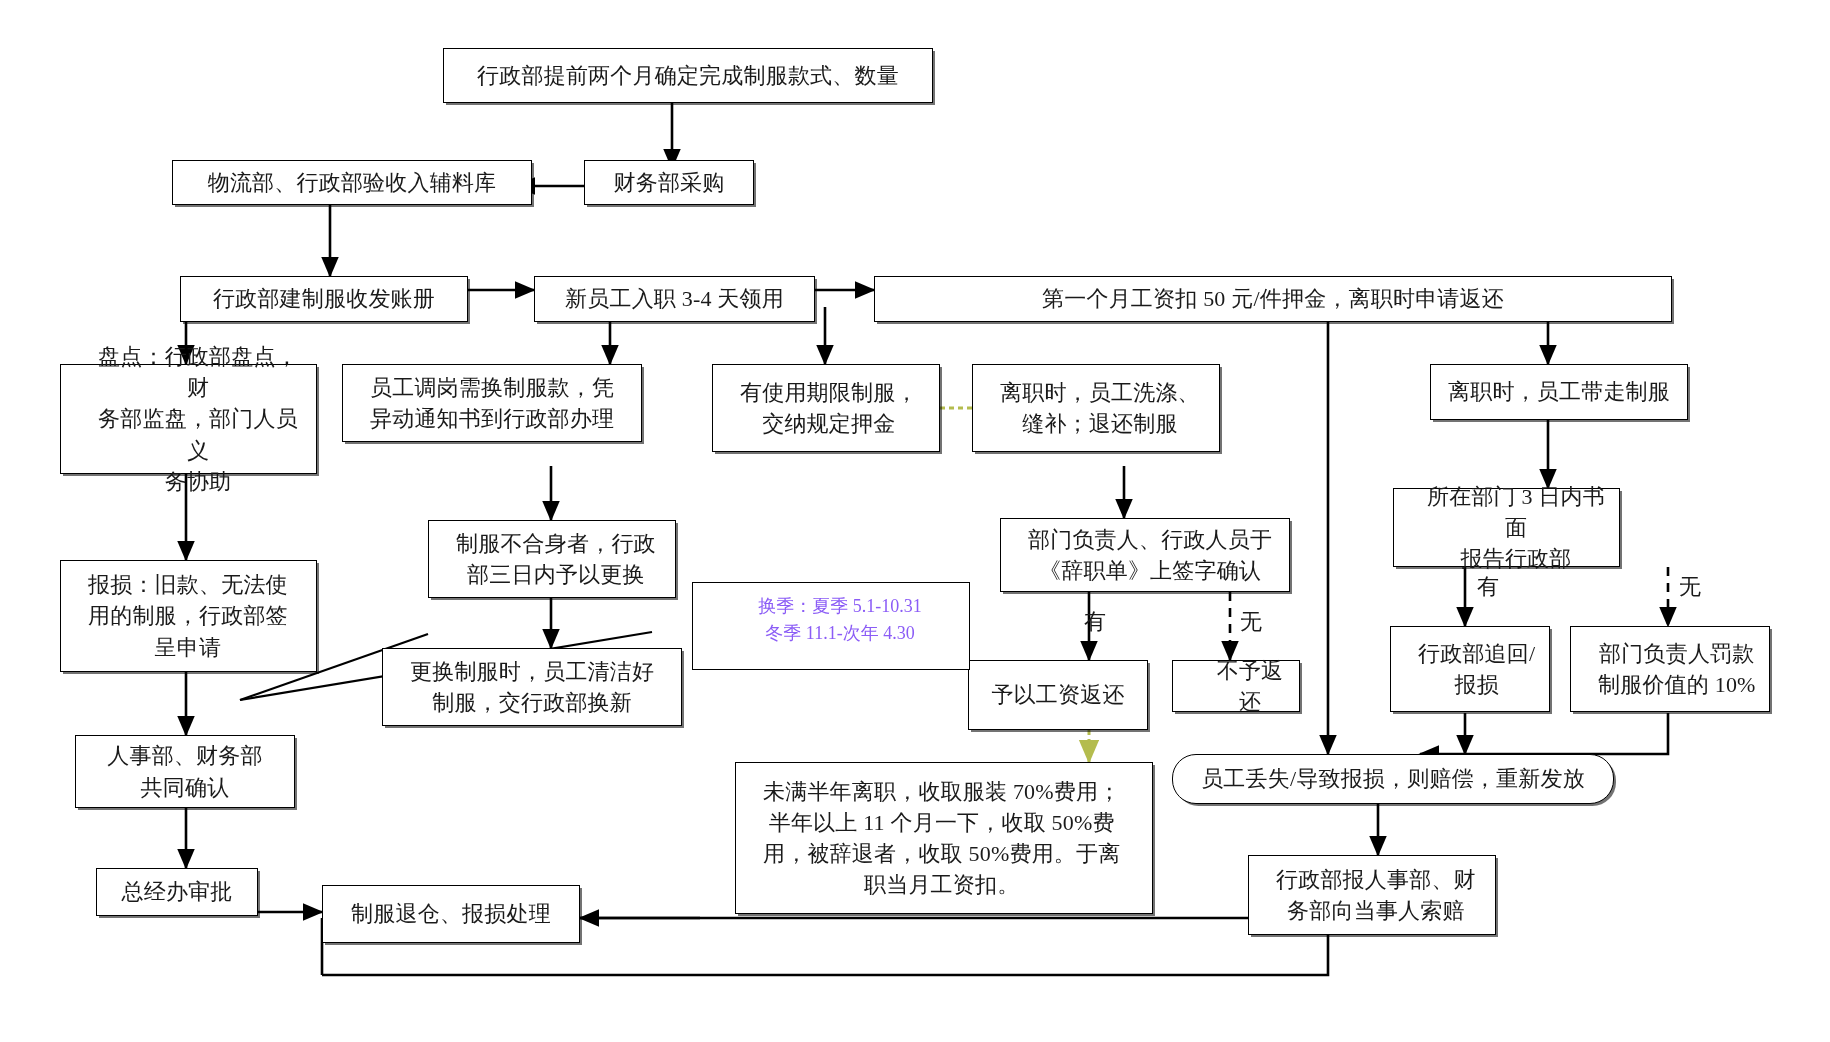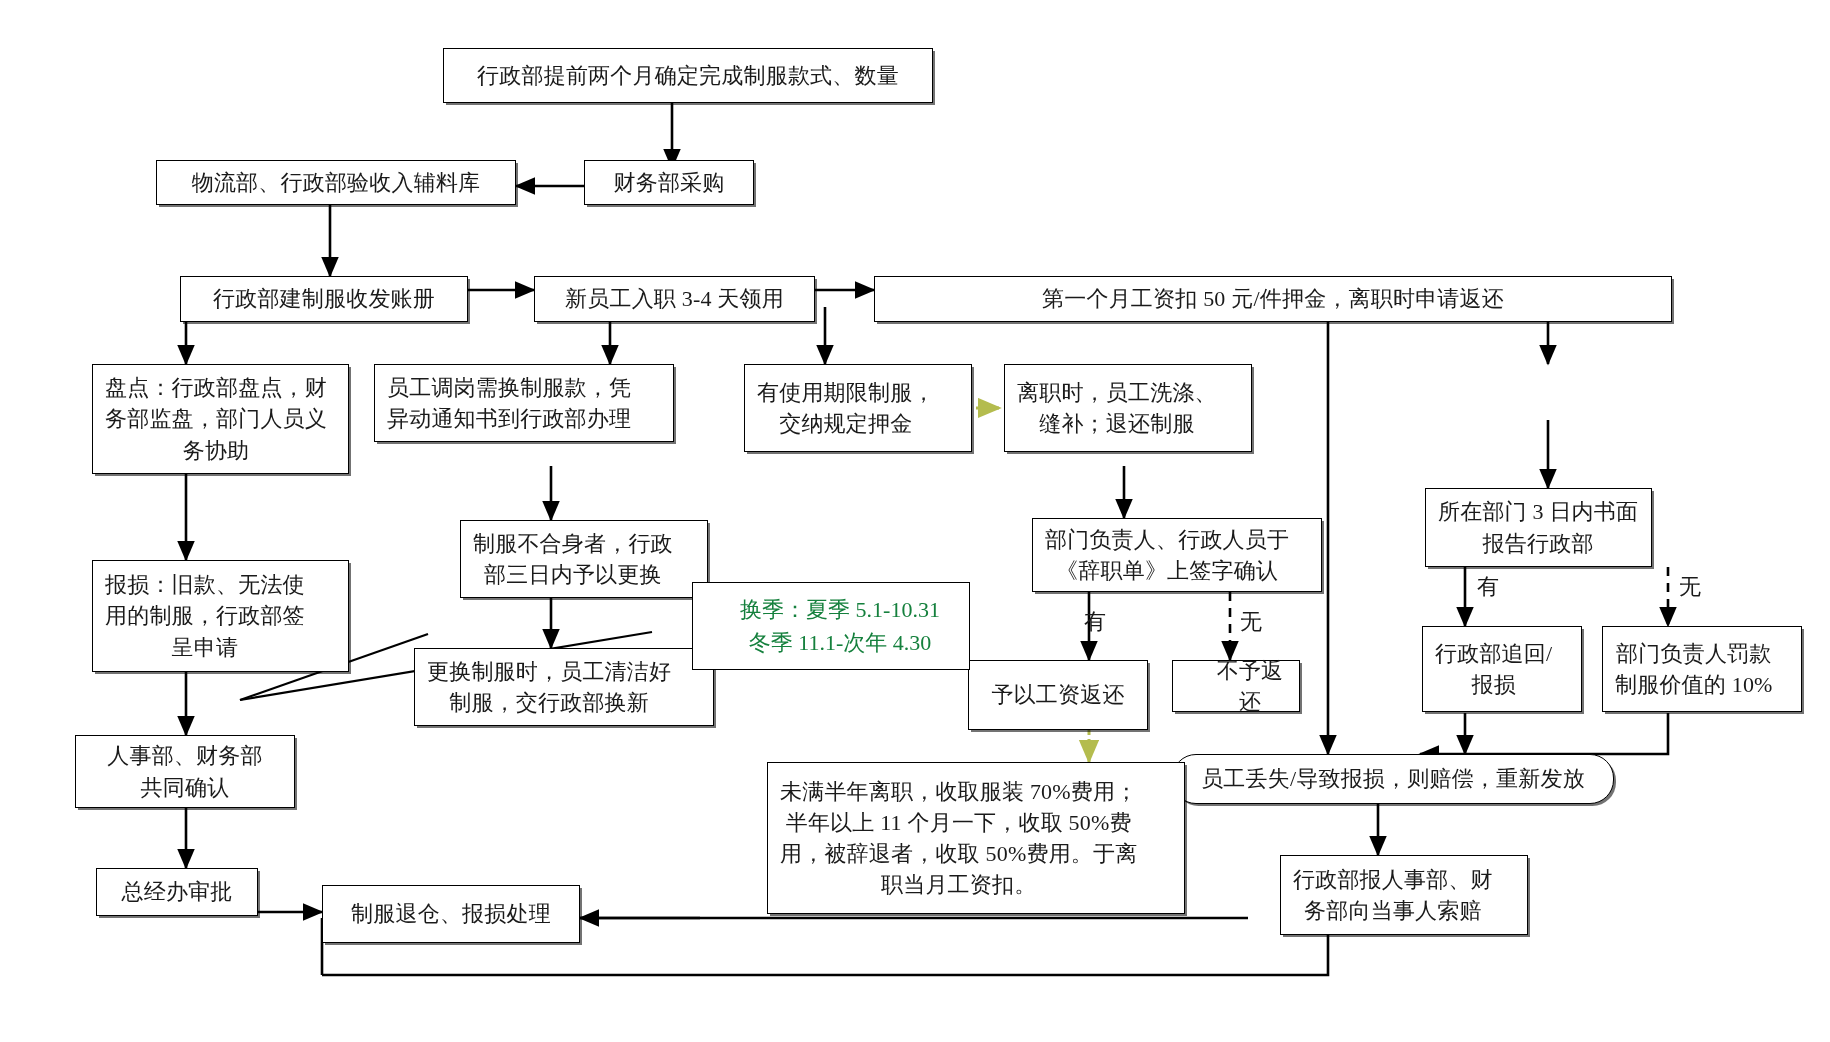--- a/index.html
+++ b/index.html
@@ -39,40 +39,39 @@
     color: #1a1a1a;
     font-size: 22px;
     line-height: 1.42;
     padding: 2px 8px;
     letter-spacing: 0.2px;
     box-shadow: 2.5px 2.5px 0 -0.5px rgba(0,0,0,0.55);
   }
   .node.left-align {
     justify-content: flex-start;
     text-align: left;
-    padding-left: 12px;
-    margin-left: 32px;
+    padding-left: 27px;
   }
   .node.thin {
     border-width: 1.2px;
   }
   .edge-label {
     position: absolute;
     font-size: 22px;
     color: #1a1a1a;
     font-family: "Liberation Serif", "DejaVu Serif", serif;
     white-space: nowrap;
   }
   .callout {
     position: absolute;
     box-sizing: border-box;
     border: 1.4px solid #000000;
     background: #ffffff;
-    color: #15803d;
-    font-size: 22px;
+    color: #8b5cf6;
+    font-size: 18px;
     line-height: 1.5;
     padding: 10px 0 0 18px;
     text-align: left;
   }
   .node span, .callout span { display: block; text-align: center; }
 </style>
 </head>
 <body>
 
 <div id="canvas">
@@ -160,21 +159,21 @@
     <g stroke="#000000" stroke-width="2.2" fill="none">
       <path d="M 652,632 L 240,700"></path>
       <path d="M 428,634 L 240,700"></path>
     </g>
   </svg>
 
   <div class="node" style="left:443px; top:48px; width:490px; height:55px;">
     <span>行政部提前两个月确定完成制服款式、数量</span>
   </div>
 
-  <div class="node" style="left:156px; top:160px; width:360px; height:45px;">
+  <div class="node" style="left:172px; top:160px; width:360px; height:45px;">
     <span>物流部、行政部验收入辅料库</span>
   </div>
 
   <div class="node" style="left:584px; top:160px; width:170px; height:45px;">
     <span>财务部采购</span>
   </div>
 
   <div class="node" style="left:180px; top:276px; width:288px; height:46px;font-family:Liberation Serif, serif;">
     <span>行政部建制服收发账册</span>
   </div>
@@ -209,20 +208,23 @@
     </div>
   </div>
 
   <div class="node left-align thin" style="left:972px; top:364px; width:248px; height:88px;">
     <div>
       <span>离职时，员工洗涤、</span>
       <span>缝补；退还制服</span>
     </div>
   </div>
 
+  <div class="node thin" style="left:1430px; top:364px; width:258px; height:56px;">
+    <span>离职时，员工带走制服</span>
+  </div>
 
   <div class="node left-align" style="left:60px; top:560px; width:257px; height:112px;">
     <div>
       <span>报损：旧款、无法使</span>
       <span>用的制服，行政部签</span>
       <span>呈申请</span>
     </div>
   </div>
 
   <div class="node left-align thin" style="left:428px; top:520px; width:248px; height:78px;">

